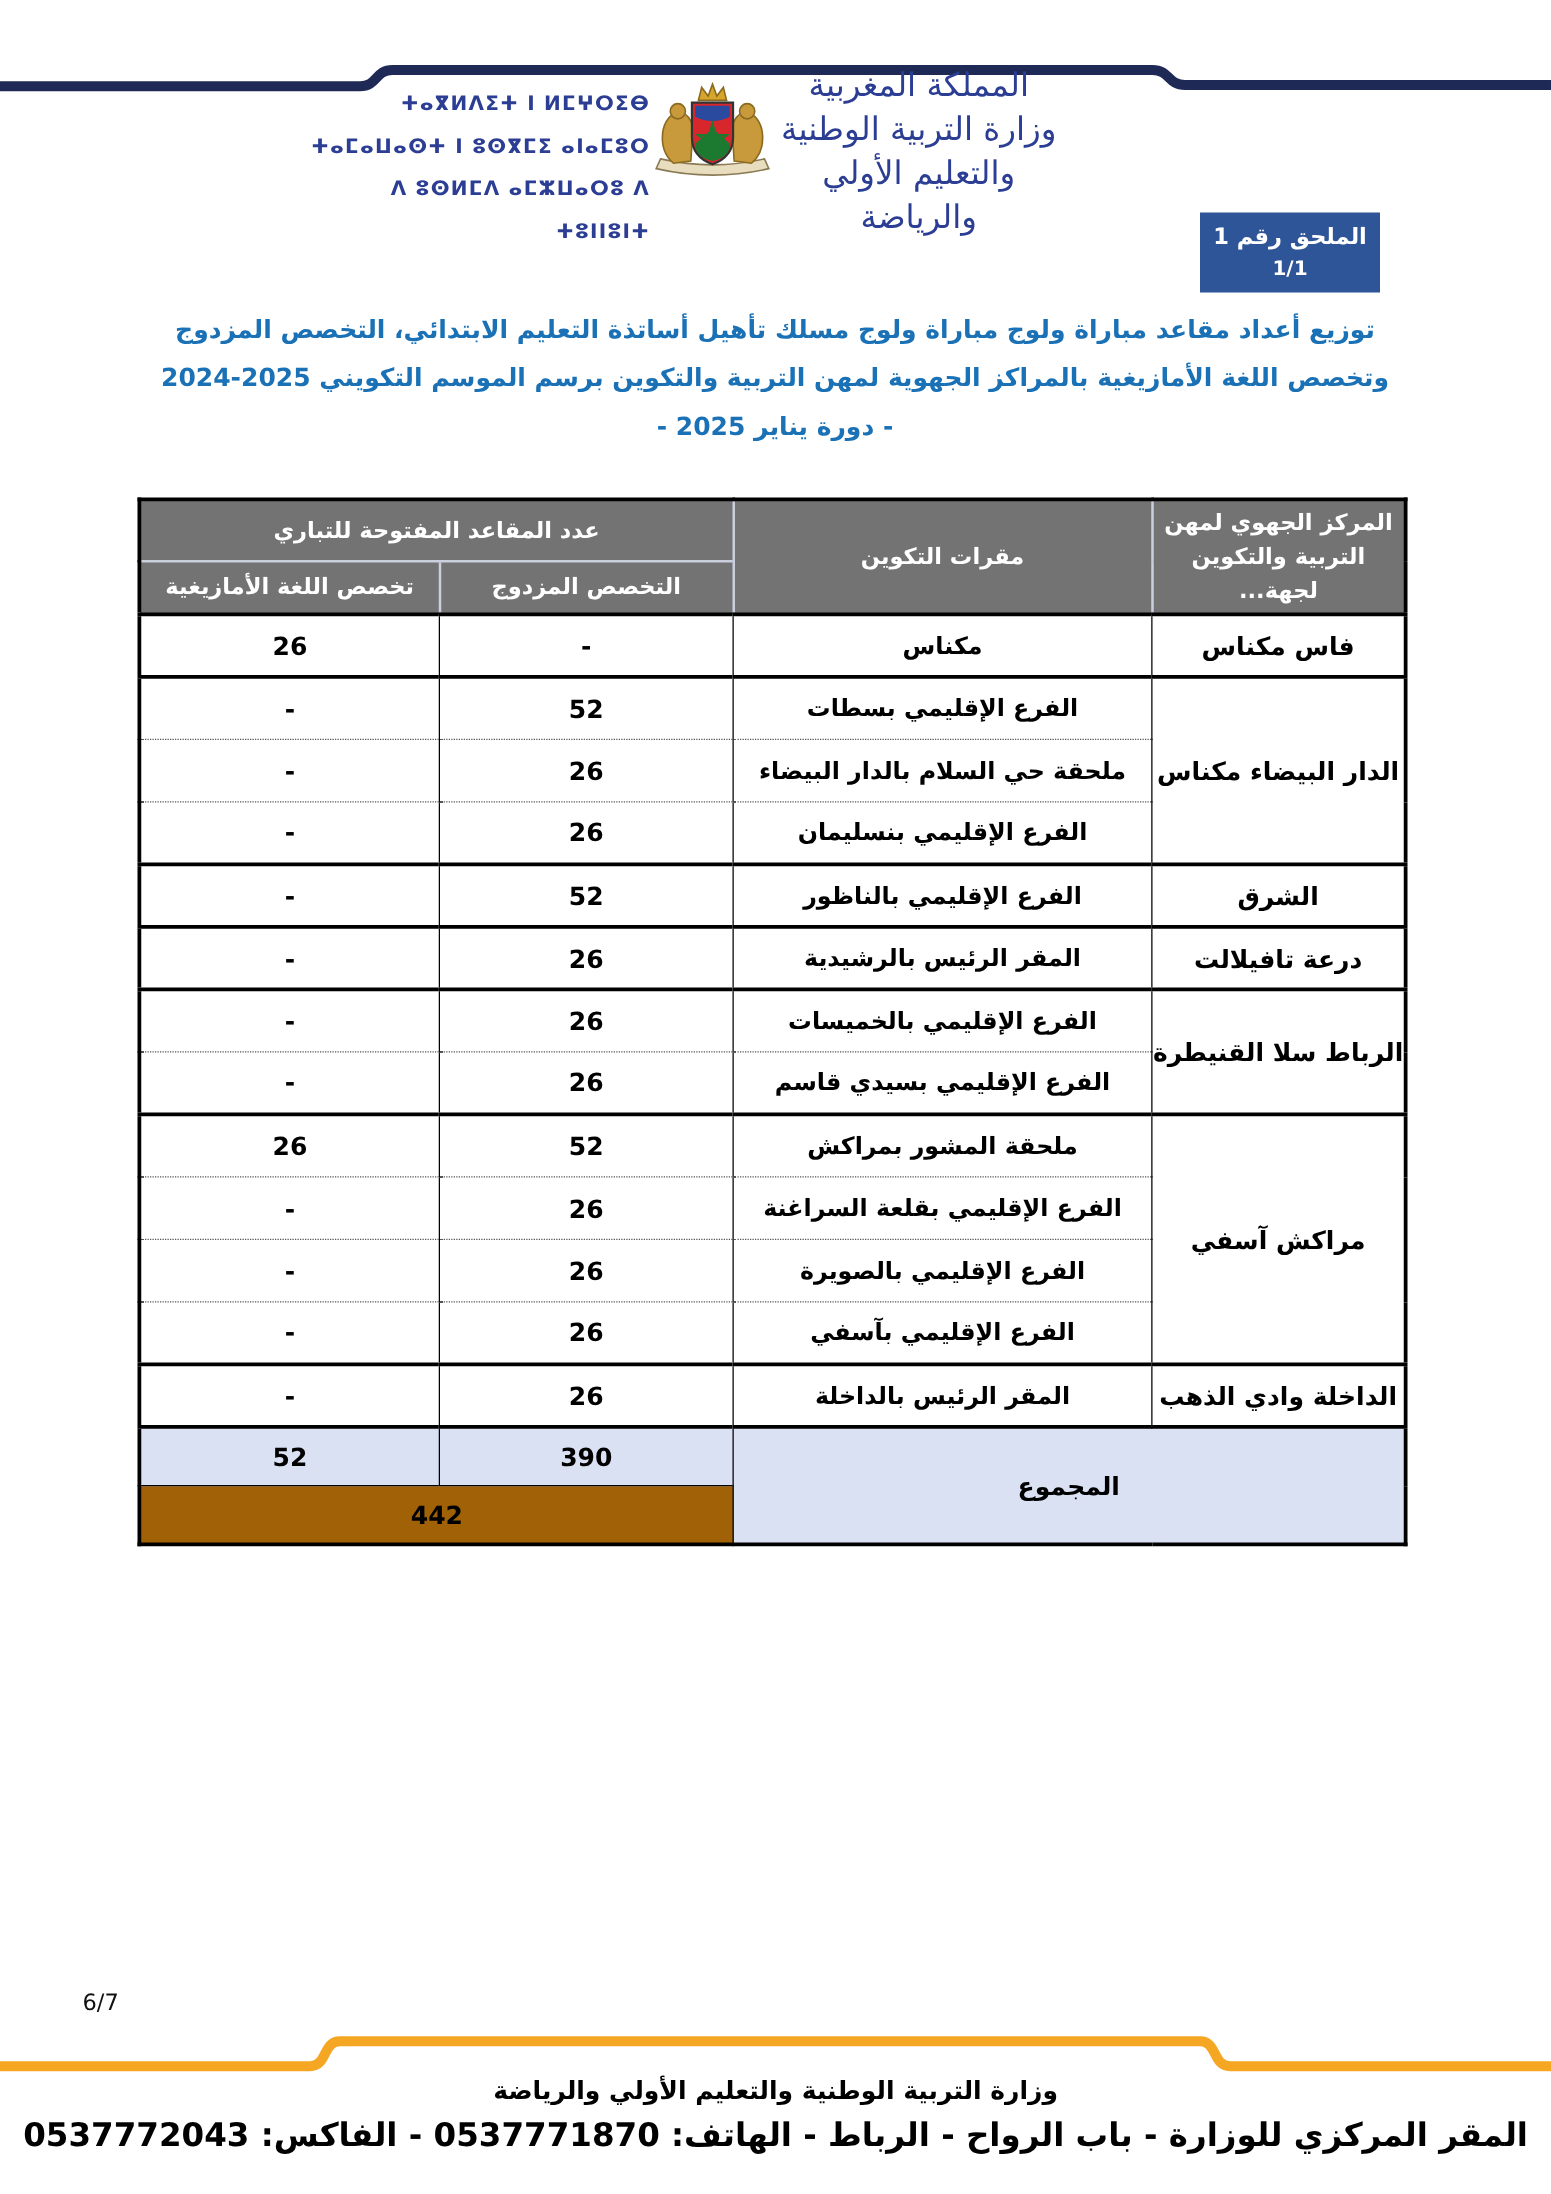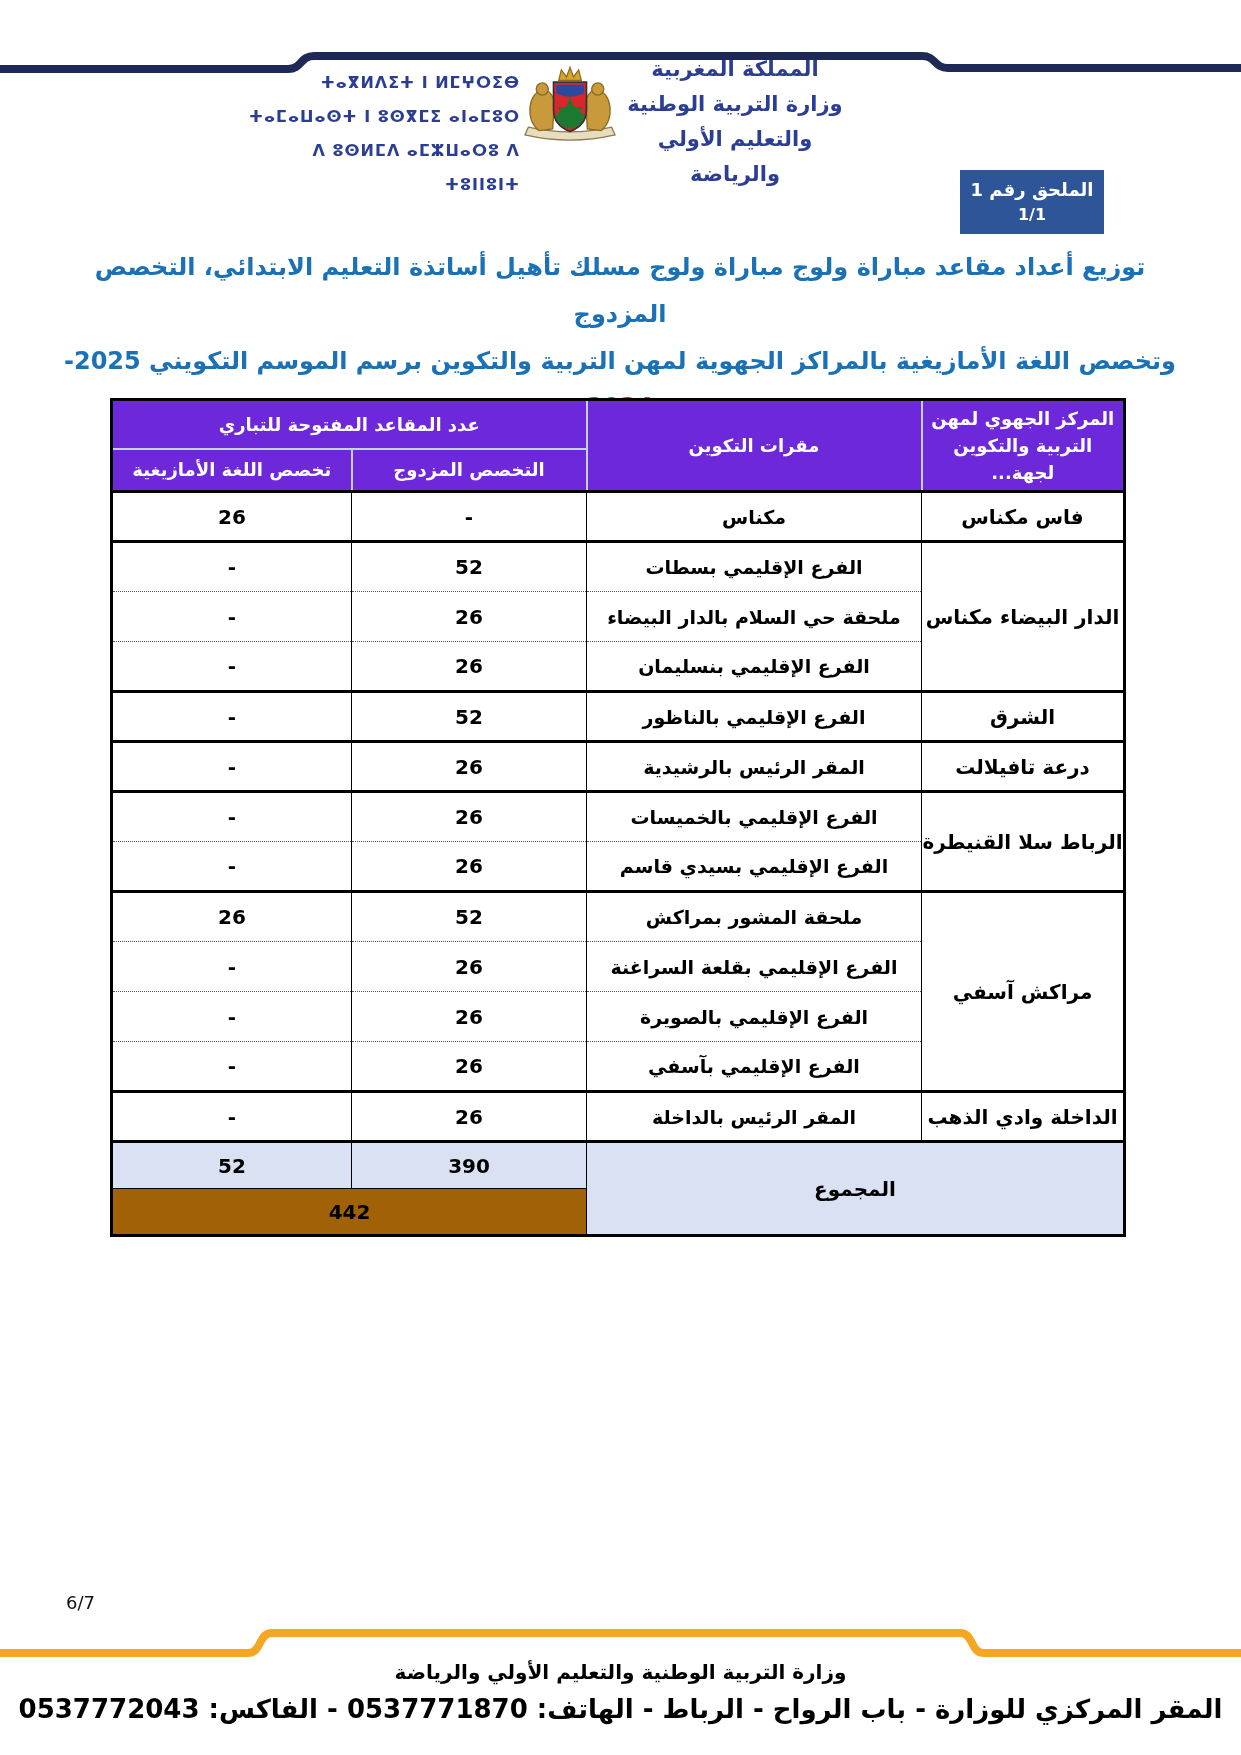--- a/index.html
+++ b/index.html
@@ -10,21 +10,21 @@
   }
   
   .top-line, .footer-line { position:absolute; left:0; pointer-events:none; }
   .top-line { top:0; }
   .footer-line { top:1612px; }
 
   
   .brand-arabic {
     position:absolute; left:612px; top:52px; width:246px;
     text-align:center; direction:rtl;
-    color:#2c3e94; font-weight:bold; font-size:21px; line-height:35px;
+    color:#2c3e94; font-weight:normal; font-size:26px; line-height:35px;
   }
   .brand-tifinagh {
     position:absolute; left:244px; top:66px; width:276px;
     text-align:right; direction:ltr;
     color:#2c3e94; font-weight:bold; font-size:16px; line-height:34px;
     letter-spacing:1px;
   }
   .emblem { position:absolute; left:518px; top:50px; width:104px; height:104px; }
 
   
@@ -34,32 +34,32 @@
     display:flex; flex-direction:column; justify-content:center; align-items:center;
     font-weight:bold; line-height:1.45;
   }
   .annex-badge .l1 { font-size:18px; }
   .annex-badge .l2 { font-size:16px; }
 
   
   .doc-title {
     position:absolute; left:60px; top:244px; width:1120px;
     direction:rtl; text-align:center;
-    color:#1a71b5; font-weight:bold; font-size:24px; line-height:1.95;
+    color:#1a71b5; font-weight:bold; font-size:20px; line-height:1.95;
   }
 
   
   .table-wrap { position:absolute; left:110px; top:398px; width:1013px; }
   table.seats {
     width:1013px; border-collapse:collapse; table-layout:fixed;
     direction:rtl; border:3px solid #000;
   }
   table.seats th, table.seats td { text-align:center; vertical-align:middle; }
   thead th {
-    background:#6d28d9; color:#ffffff; font-weight:bold; font-size:18px;
+    background:#737373; color:#ffffff; font-weight:bold; font-size:18px;
     border:2px solid #c9cfdd; padding:4px 6px; line-height:1.5;
   }
   thead tr.h1 th { height:48px; }
   thead tr.h2 th { height:42px; }
   tbody td {
     border-left:1px solid #000; border-right:1px solid #000;
     height:50px; font-weight:bold; color:#000;
   }
   tbody tr.group-start td { border-top:3px solid #000; }
   tbody tr.sub-row td { border-top:1px dotted #555; }

